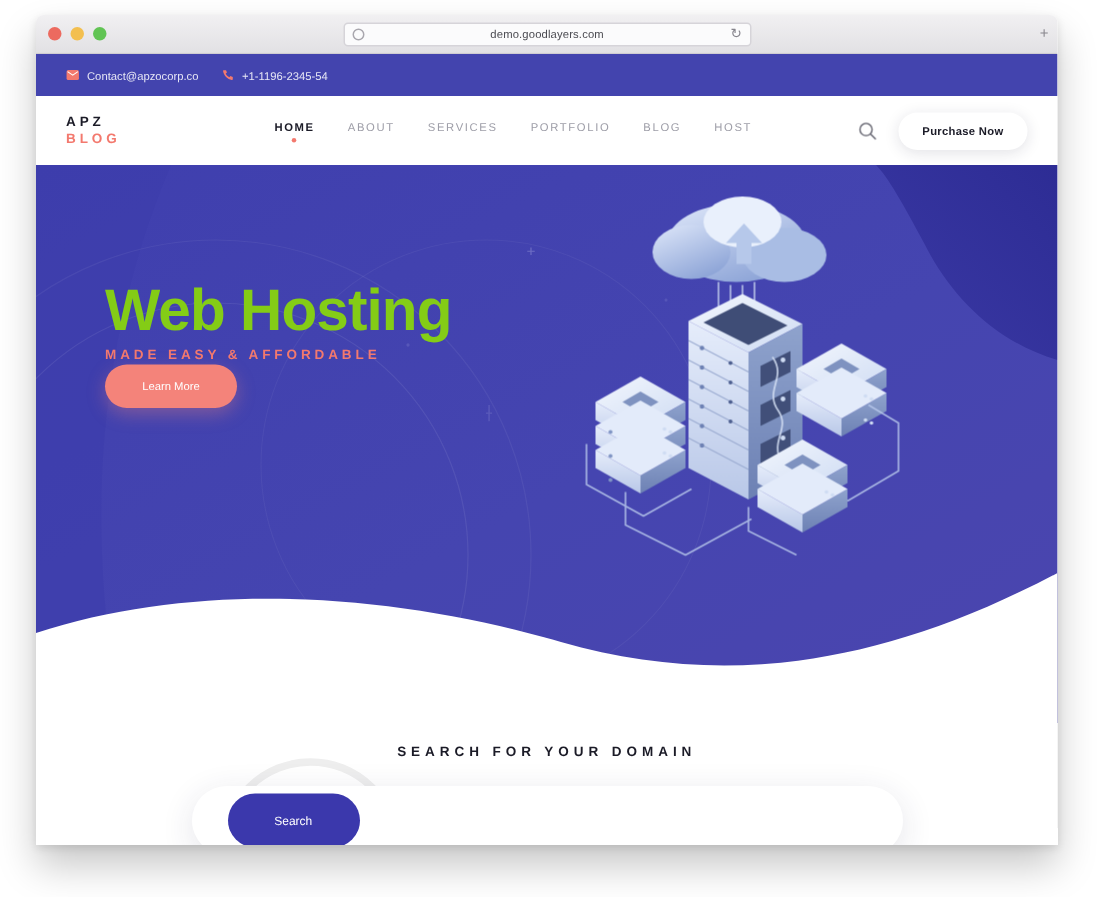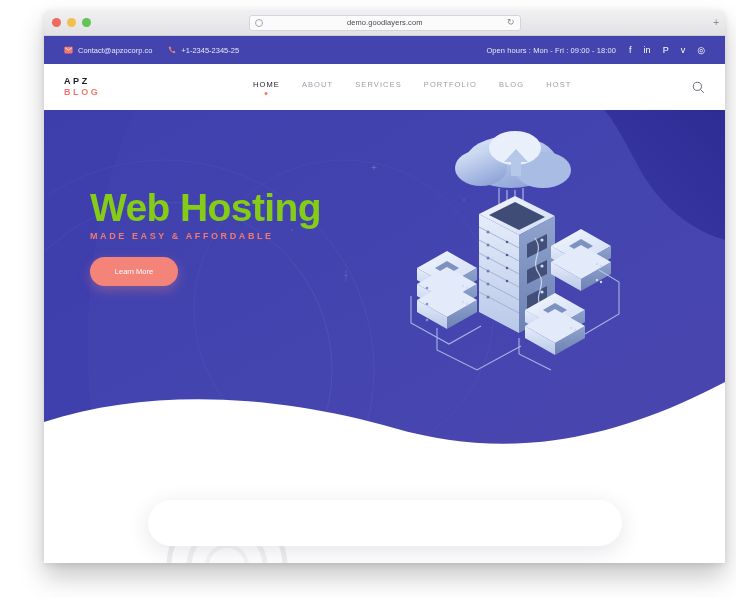--- a/index.html
+++ b/index.html
@@ -9,21 +9,21 @@
     height: 598px;
     background: #ffffff;
     font-family: "Liberation Sans", sans-serif;
     overflow: hidden;
     position: relative;
   }
 
   
   .browser-window {
     position: absolute;
-    left: 44px;
+    left: 24px;
     top: 10px;
     width: 681px;
     height: 553px;
     background: #ffffff;
     border-radius: 5px 5px 0 0;
     overflow: hidden;
     box-shadow: 0 14px 26px rgba(0,0,0,0.22), 0 2px 6px rgba(0,0,0,0.10);
   }
 
   .browser-chrome {
@@ -122,21 +122,21 @@
     margin: 0 auto;
   }
   .nav-link {
     font-size: 7.5px;
     letter-spacing: 1.1px;
     color: #9d9da7;
     cursor: pointer;
     position: relative;
     padding-bottom: 6px;
   }
-  .nav-link.active { color: #1b1b27; font-weight: normal; margin-left: 32px; }
+  .nav-link.active { color: #1b1b27; font-weight: bold; margin-left: 32px; }
   .nav-link.active::after {
     content: "";
     position: absolute;
     left: 50%; bottom: 0;
     transform: translateX(-50%);
     width: 3px; height: 3px;
     border-radius: 50%;
     background: #f3796e;
   }
   .nav-right { display: flex; align-items: center; gap: 14px; }
@@ -190,21 +190,21 @@
     letter-spacing: 2.6px;
   }
   .hero-desc {
     margin-top: 18px;
     font-size: 8.5px;
     color: #dcdcf0;
     line-height: 1.85;
     width: 248px;
   }
   .learn-btn {
-    margin-top: 16px;
+    margin-top: 2px;
     background: #f4837a;
     border: none;
     border-radius: 20px;
     width: 88px;
     height: 29px;
     font-size: 7.5px;
     color: #ffffff;
     cursor: pointer;
     font-family: "Liberation Sans", sans-serif;
     box-shadow: 0 4px 12px rgba(244,131,122,0.35);
@@ -305,31 +305,21 @@
         <svg width="9" height="8" viewBox="0 0 12 10">
           <rect x="0.5" y="0.5" width="11" height="9" rx="1.5" fill="#f3796e"></rect>
           <path d="M1.4 2 L6 5.2 L10.6 2" stroke="#ffffff" stroke-width="0.9" fill="none"></path>
         </svg>
         <span>Contact@apzocorp.co</span>
       </div>
       <div class="tb-item">
         <svg width="8" height="8" viewBox="0 0 12 12">
           <path d="M1.8 1.2 L4 1.2 L5 3.6 L3.7 4.6 C4.4 6.2 5.8 7.6 7.4 8.3 L8.4 7 L10.8 8 L10.8 10.2 C10.8 10.8 10.3 11 9.8 10.9 C5.5 10.2 1.8 6.5 1.1 2.2 C1 1.7 1.2 1.2 1.8 1.2 Z" fill="#f3796e"></path>
         </svg>
-        <span>+1-2345-2345-25</span>
-      </div>
-    </div>
-    <div class="topbar-right">
-      <span class="tb-hours">Open hours : Mon - Fri : 09:00 - 18:00</span>
-      <div class="social">
-        <span>f</span>
-        <span>in</span>
-        <span>P</span>
-        <span>ᴠ</span>
-        <span>◎</span>
+        <span>+1-1196-2345-54</span>
       </div>
     </div>
   </div>
 
   <div class="navbar">
     <div class="logo">
       <div class="logo-top">APZ</div>
       <div class="logo-bottom">BLOG</div>
     </div>
     <div class="nav-menu">
@@ -338,20 +328,21 @@
       <div class="nav-link">SERVICES</div>
       <div class="nav-link">PORTFOLIO</div>
       <div class="nav-link">BLOG</div>
       <div class="nav-link">HOST</div>
     </div>
     <div class="nav-right">
       <svg class="search-btn" width="13" height="13" viewBox="0 0 16 16">
         <circle cx="6.6" cy="6.6" r="5" fill="none" stroke="#5a5a66" stroke-width="1.1"></circle>
         <line x1="10.3" y1="10.3" x2="14.6" y2="14.6" stroke="#5a5a66" stroke-width="1.1"></line>
       </svg>
+      <button class="purchase-btn">Purchase Now</button>
     </div>
   </div>
 
   <div class="hero">
     <svg class="hero-svg" viewBox="0 0 681 372" preserveAspectRatio="none">
       <defs>
         <linearGradient id="heroGrad" x1="0" y1="0" x2="1" y2="1">
           <stop offset="0%" stop-color="#3f3fae"></stop>
           <stop offset="55%" stop-color="#4545b0"></stop>
           <stop offset="100%" stop-color="#4b45ae"></stop>
@@ -547,17 +538,19 @@
       <button class="learn-btn">Learn More</button>
     </div>
   </div>
 
   <div class="domain-section">
     <svg class="deco-circles" viewBox="0 0 150 150">
       <circle cx="75" cy="78" r="58" fill="none" stroke="#eeeeee" stroke-width="5"></circle>
       <circle cx="75" cy="78" r="38" fill="none" stroke="#f2f2f2" stroke-width="5"></circle>
       <circle cx="75" cy="78" r="20" fill="none" stroke="#f5f5f5" stroke-width="4"></circle>
     </svg>
+    <div class="domain-title">SEARCH FOR YOUR DOMAIN</div>
     <div class="domain-form">
+      <button class="domain-submit">Search</button>
     </div>
   </div>
 
 </div>
 
 </body></html>

